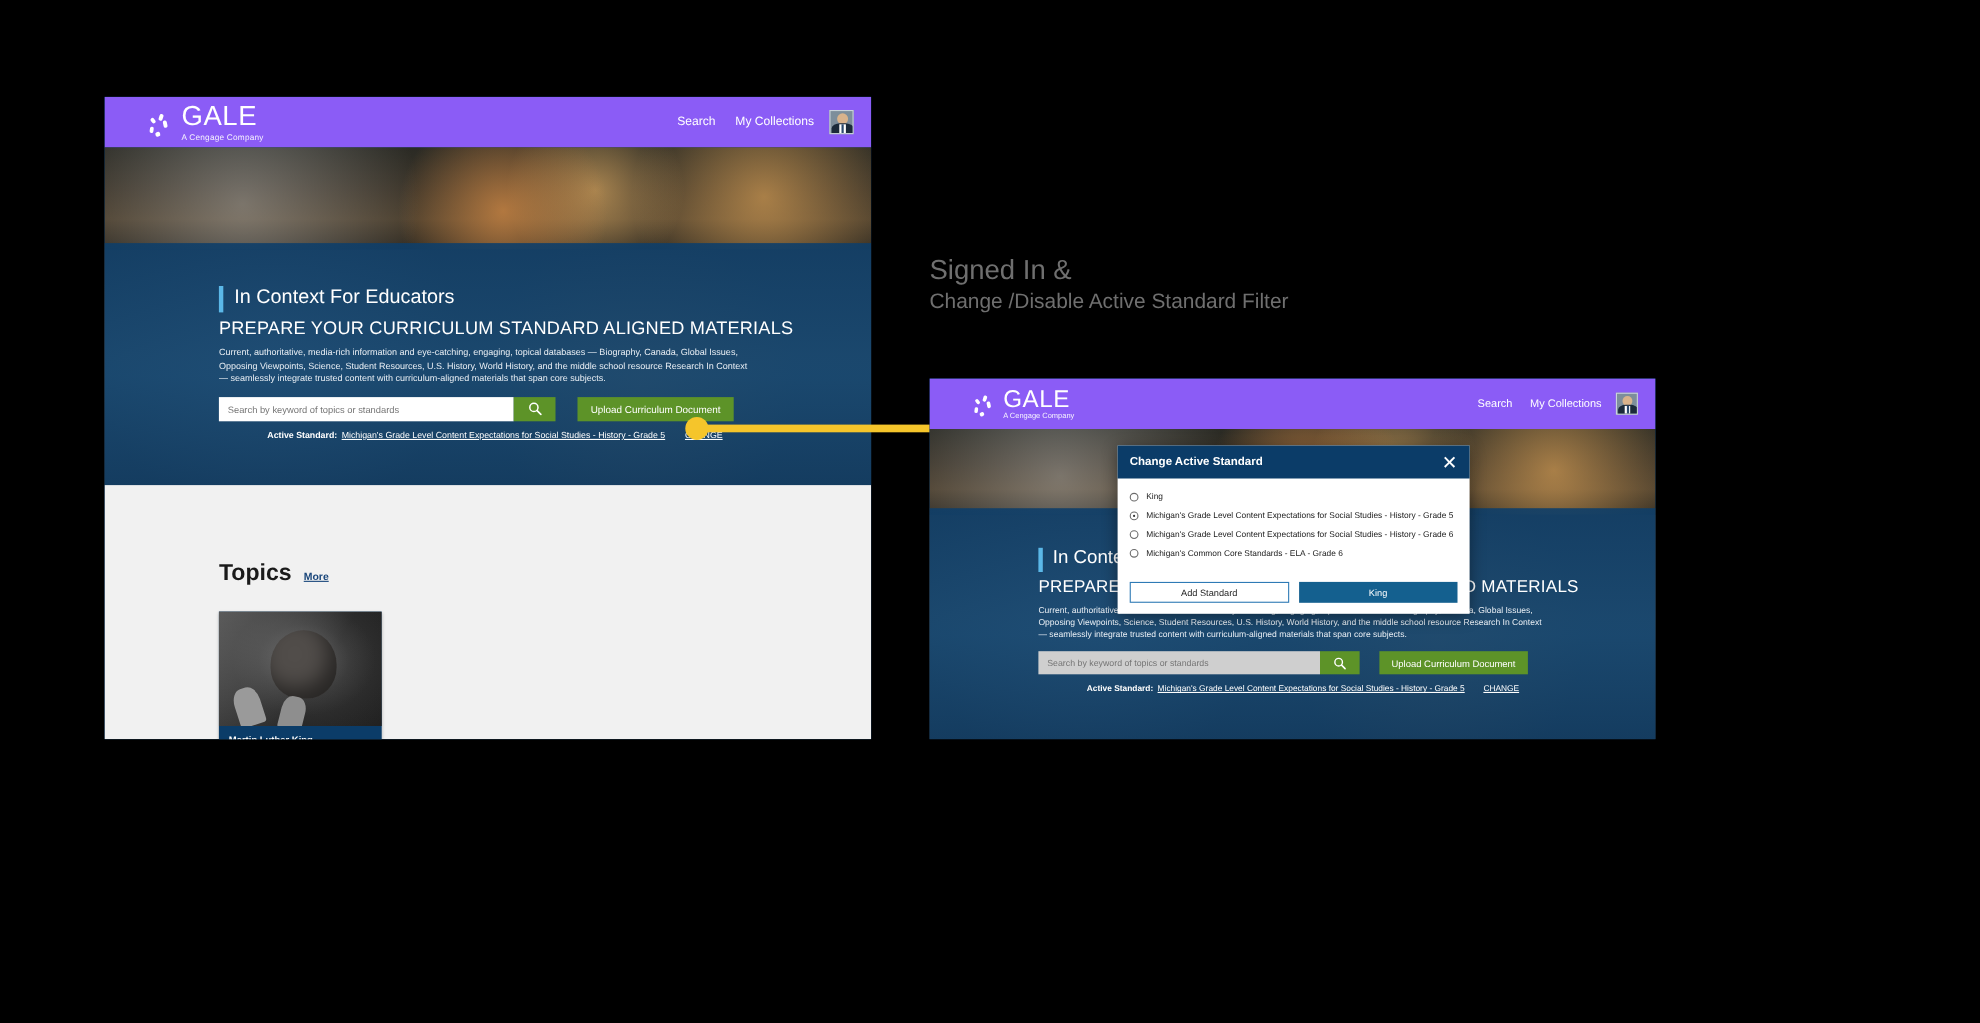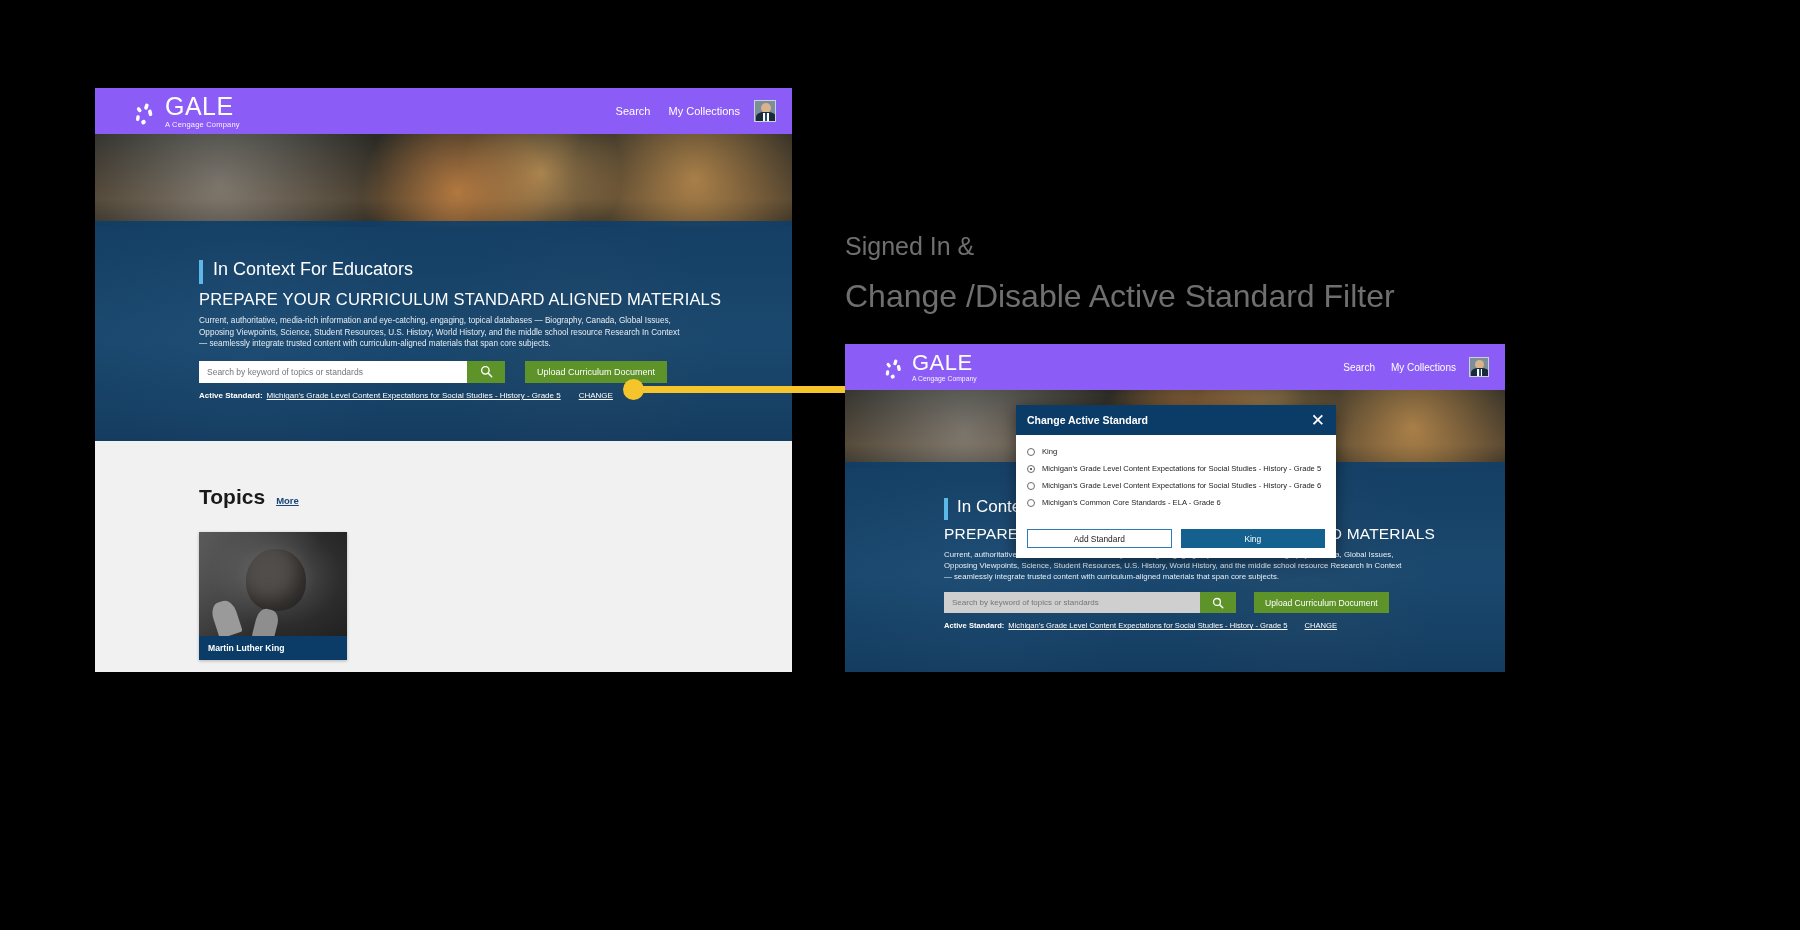--- a/index.html
+++ b/index.html
@@ -61,29 +61,29 @@
 
   .searchrow { display:flex; align-items:center; }
   .searchbox { display:flex; align-items:center; }
   .search-input {
     border:none; outline:none; background:#fff; color:#555;
     font-family:"Liberation Sans",sans-serif;
   }
   .search-btn { background:#5d9328; display:flex; align-items:center; justify-content:center; border:none; cursor:pointer; }
   .upload-btn { background:#5d9328; color:#fff; display:flex; align-items:center; justify-content:center; border:none; cursor:pointer; white-space:nowrap; font-family:"Liberation Sans",sans-serif; }
 
-  .std-row { display:flex; align-items:center; white-space:nowrap; }
+  .std-row { display:flex; align-items:center; white-space:nowrap;margin-left:44px; }
   .std-label { color:#fff; font-weight:bold; }
   .std-value { color:#fff; text-decoration:underline; }
   .std-change { color:#fff; text-decoration:underline; }
 
   
   .topics { position:absolute; left:0; right:0; background:#f1f1f1; }
   .topics-head { display:flex; align-items:baseline; }
-  .topics-title { color:#1a1a1a; font-weight:bold; }
+  .topics-title { color:#1a1a1a; font-weight:bold;margin-top:24px; }
   .topics-more { color:#18457a; text-decoration:underline; font-weight:bold; }
   .cards { display:flex; }
   .card { background:#0b3c68; overflow:hidden; box-shadow:0 1px 3px rgba(0,0,0,.25); }
   .card-img { width:100%; position:relative; overflow:hidden; }
   .card-cap { display:flex; align-items:center; justify-content:space-between; }
   .card-cap .t { color:#fff; font-weight:bold; }
   .card-cap .n { color:#bcd7ef; text-decoration:underline; font-style:italic; }
 
   
   .img-mlk {
@@ -229,21 +229,21 @@
           <div class="card-cap" style="height:24px;padding:0 9px;">
             <span class="t" style="font-size:8.6px;">Martin Luther King</span>
             <a class="n" style="font-size:8px;"></a>
           </div>
         </div>
       </div>
     </div>
   </div>
 
   <div class="anno" style="left:845px; top:232px; font-size:25px;">Signed In &amp;</div>
-  <div class="anno" style="left:845px; top:278px; font-size:32px;">Change /Disable Active Standard Filter</div>
+  <div class="anno" style="left:845px; top:264px; font-size:19px;">Change /Disable Active Standard Filter</div>
 
   <div class="conn-dot" style="left:623px; top:379px; width:21px; height:21px;"></div>
   <div class="conn-line" style="left:636px; top:386px; width:277px; height:7px;"></div>
   <div class="conn-head" style="left:911px; top:373px;"></div>
 
   <div class="app" style="left:845px; top:344px; width:660px; height:328px;">
 
     <div class="navbar" style="height:46px; padding:0 16px 0 38px;">
       <div class="logo">
         <span class="logo-mark" style="width:24px;height:24px;margin-right:5px;">

